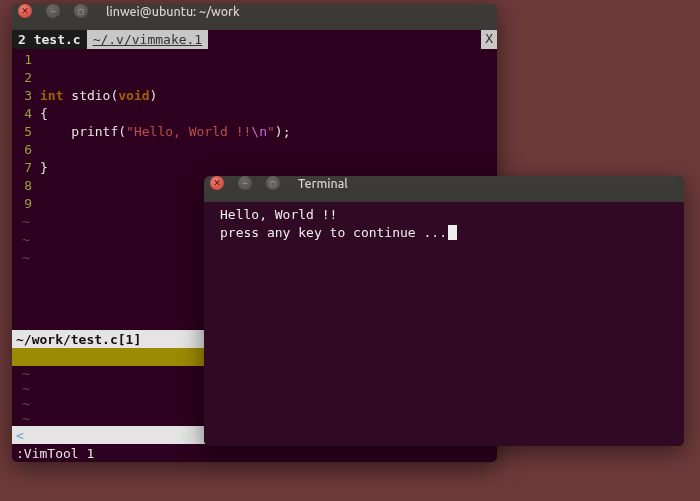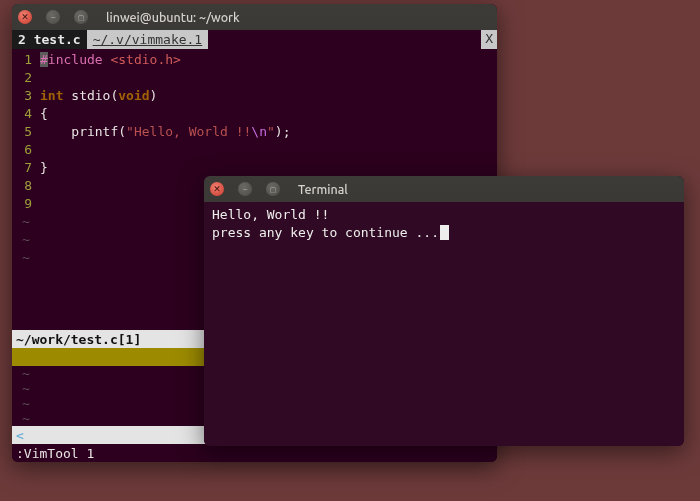--- a/index.html
+++ b/index.html
@@ -22,21 +22,20 @@
     flex-direction: column;
     overflow: hidden;
   }
   .win.vim { left: 12px; top: 4px; width: 485px; height: 458px; }
   .win.term { left: 204px; top: 176px; width: 480px; height: 270px; }
 
   .titlebar {
     height: 26px;
     background: linear-gradient(#3c3b37, #3a3935);
     display: flex;
-    align-items: center;
     padding: 0 6px;
     gap: 14px;
     color: #d8d3cd;
     font-family: "Ubuntu", "DejaVu Sans", sans-serif;
     font-size: 12.5px;
   }
   .wbtn {
     width: 14px; height: 14px;
     border-radius: 50%;
     display: inline-block;
@@ -121,21 +120,21 @@
     background:#2c001e; color:#e8e5e3;
     height:18px; padding:0 4px;
     display:flex; align-items:center;
   }
 
   
   .termbody {
     flex:1;
     background:#300a24;
     color:#eeeeec;
-    padding: 4px 8px;
+    padding: 4px 16px;
     line-height: 18px;
     white-space: pre;
   }
   .blockcursor {
     display:inline-block;
     width: 9px; height: 15px;
     background:#eeeeec;
     vertical-align: text-bottom;
     margin-left:1px;
   }
@@ -159,21 +158,20 @@
     <span class="tab inactive">
       <span>~/.v/vimmake.1</span>
     </span>
     <span class="pad"></span>
     <span class="xbtn">X</span>
   </div>
 
   <div class="editor">
     <div class="line">
         <span class="gutter">1</span>
-        <span class="code"><span class="pp cursor-hl">#</span><span class="pp">include </span><span class="inc">&lt;stdio.h&gt;</span></span>
       </div>
     <div class="line">
         <span class="gutter">2</span>
       </div>
     <div class="line">
         <span class="gutter">3</span>
         <span class="code"><span class="kw">int </span><span>stdio(</span><span class="kw">void</span><span>)</span></span>
       </div>
     <div class="line">
         <span class="gutter">4</span>

